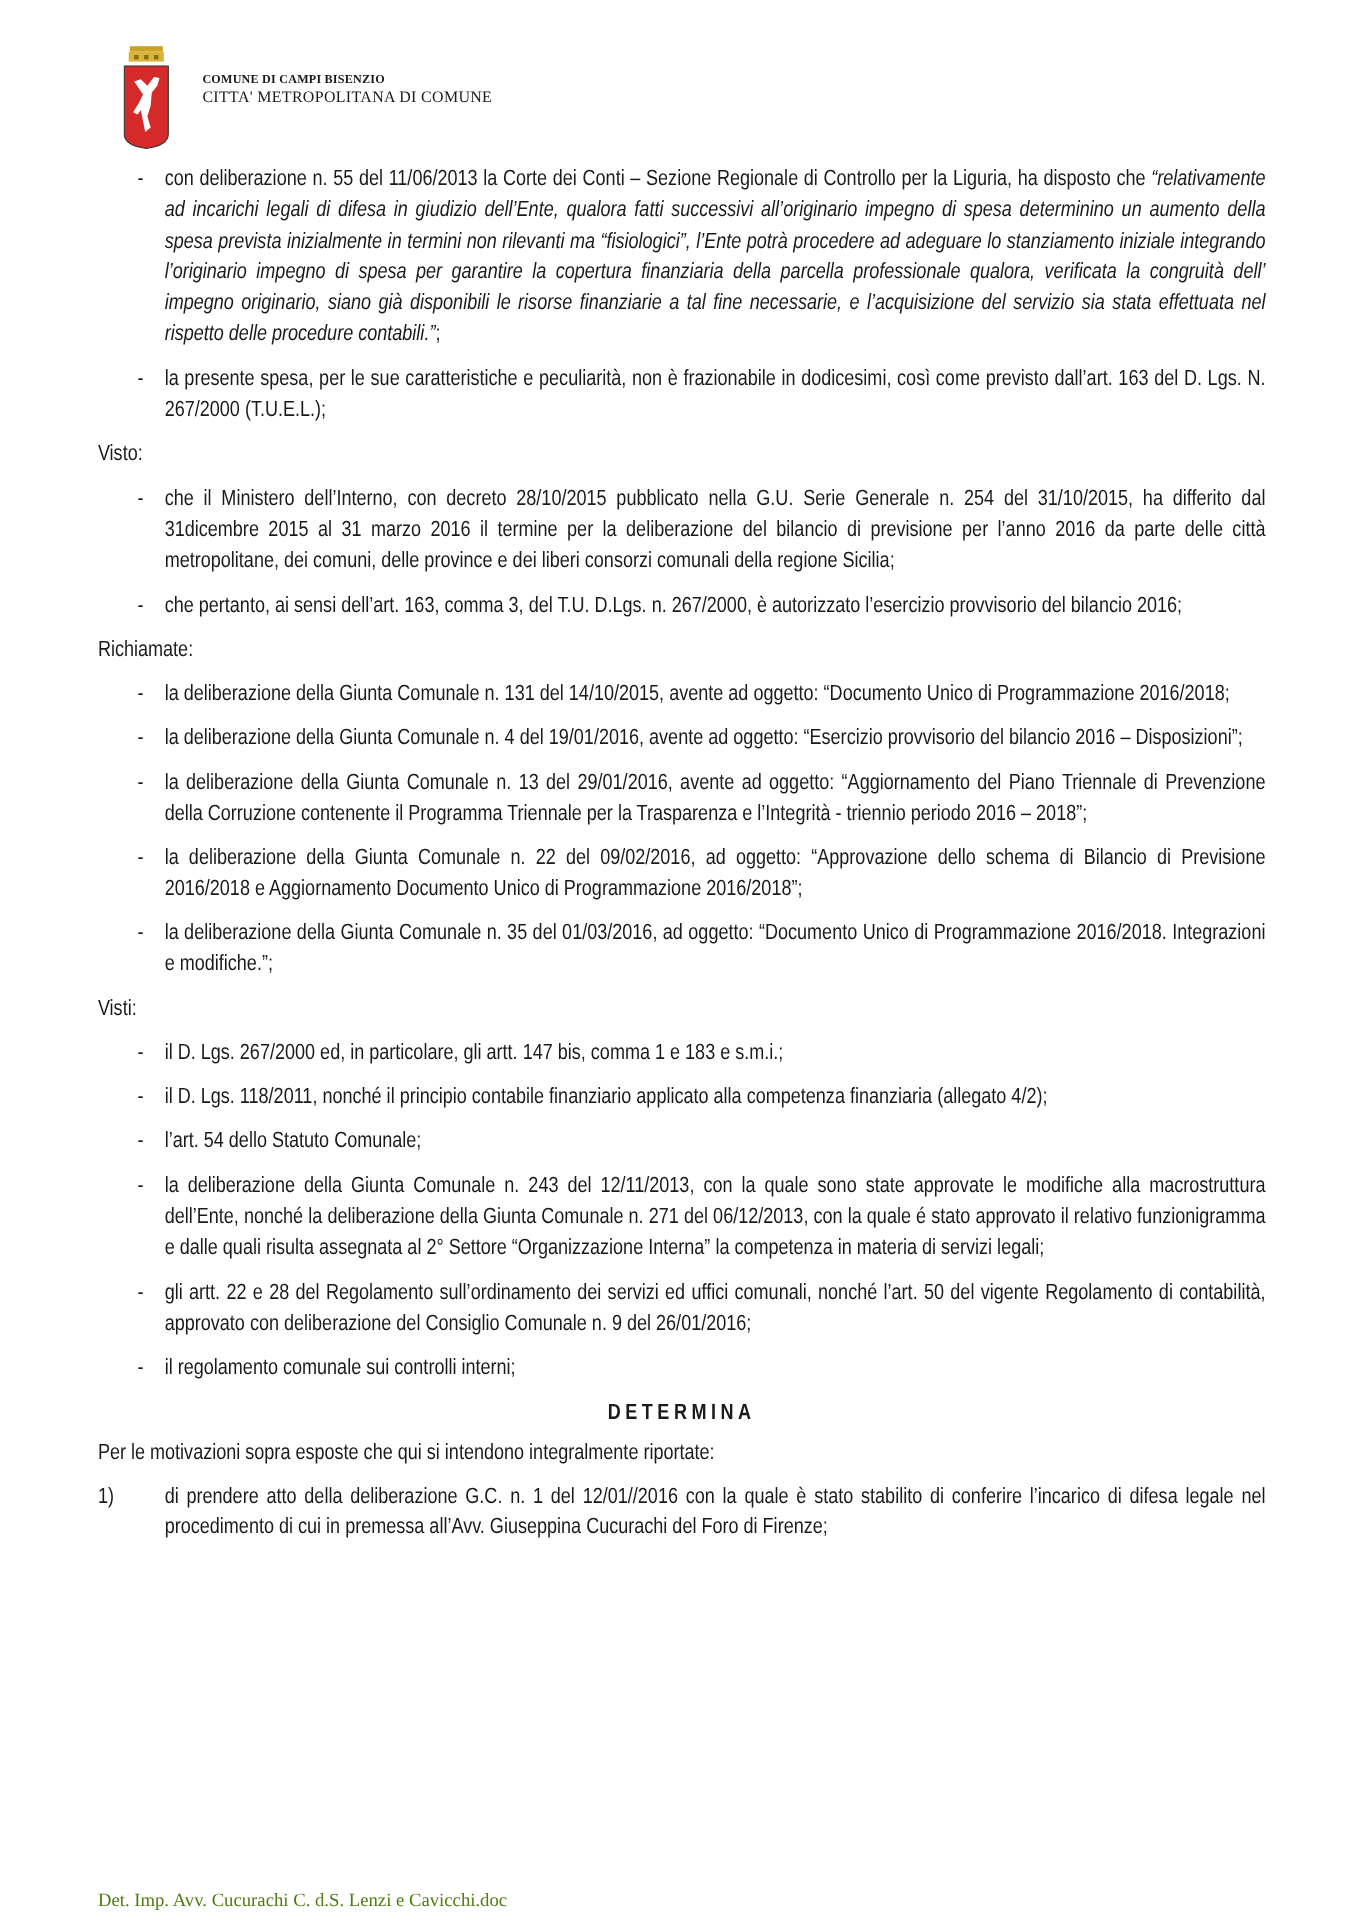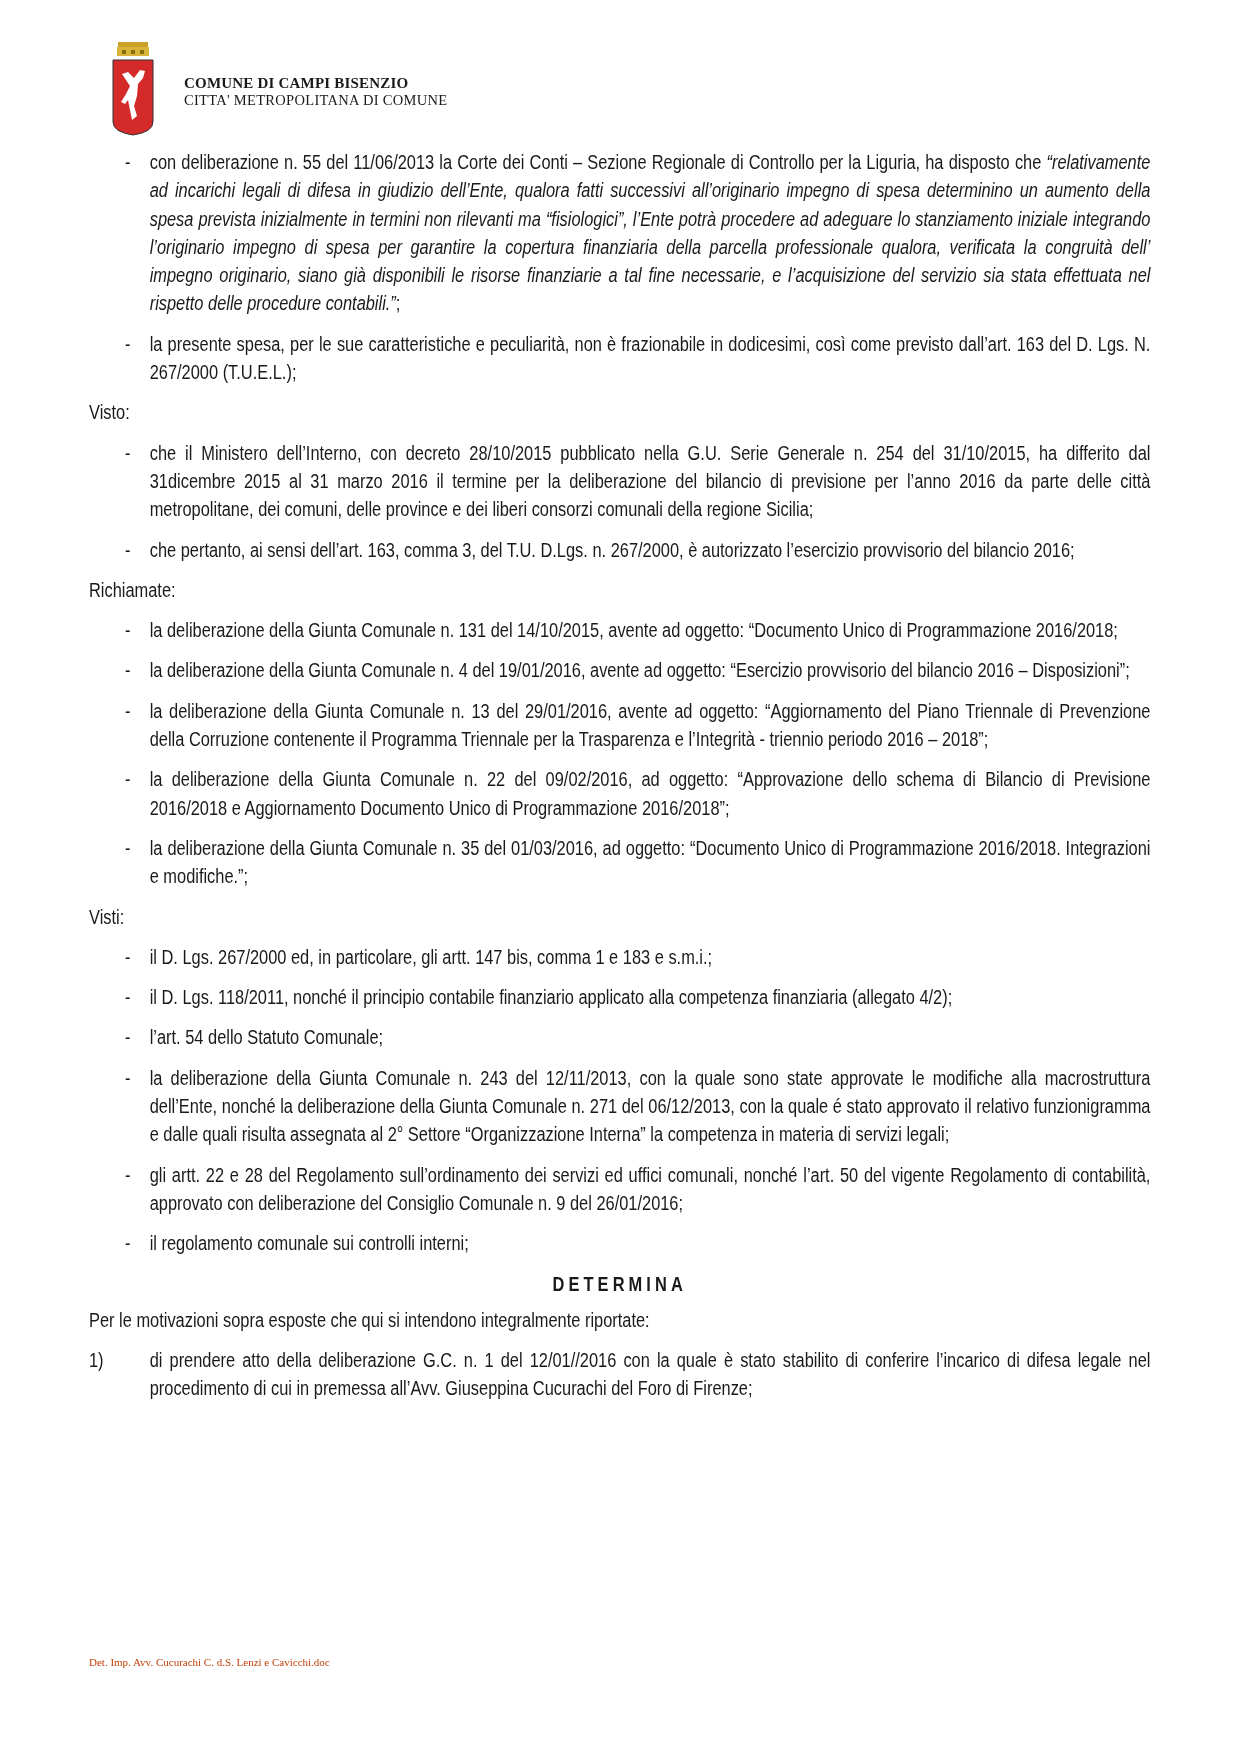--- a/index.html
+++ b/index.html
@@ -1,33 +1,33 @@
 <!DOCTYPE html>
 <html><head>
 <meta charset="utf-8">
 <style>
   html, body { margin: 0; padding: 0; background: #ffffff; }
   body { width: 1239px; height: 1753px; position: relative; overflow: hidden; color: #1a1a1a; }
   .header { position: absolute; left: 112px; top: 40px; height: 100px; }
   .logo { position: absolute; left: 0; top: 0; width: 42px; height: 96px; }
   .org { position: absolute; left: 72px; top: 24px; font-family: "Liberation Serif", serif; white-space: nowrap; }
-  .org .name { font-size: 15px; font-weight: bold; letter-spacing: 0.2px; line-height: 17px; margin-top: 11px; }
+  .org .name { font-size: 11px; font-weight: bold; letter-spacing: 0.2px; line-height: 17px; }
   .org .sub { font-size: 14.5px; line-height: 17px; letter-spacing: 0.3px; }
 
   .content { position: absolute; left: 89px; top: 148px; width: 1061px;
              font-family: "Liberation Sans", sans-serif; font-size: 20px; line-height: 28.3px; }
   .cond { display: block; transform: scaleX(0.82); transform-origin: left top; width: 122%; }
   .item { position: relative; padding-left: 74px; text-align: justify; margin-bottom: 12px; }
   .item .dash { position: absolute; left: 44px; top: 0; }
   .item .txt { display: block; }
   .heading { margin: 8px 0 12px 0; }
   .it { font-style: italic; }
   .determina { text-align: center; font-weight: bold; letter-spacing: 5px; font-size: 20px; margin: 4px 0 6px 0; }
   .num .dash { left: 0; }
-  .footer { position: absolute; left: 89px; top: 1656px; font-family: "Liberation Serif", serif; font-size: 11px; color: #c2410c; }
+  .footer { position: absolute; left: 89px; top: 1718px; font-family: "Liberation Serif", serif; font-size: 17px; color: #4d7c0f; }
 </style>
 </head>
 <body>
 
 <div class="header">
   <svg class="logo" viewBox="0 0 42 96">
     <rect x="6" y="2" width="30" height="5" fill="#c9a227"></rect>
     <rect x="5" y="7" width="32" height="9" fill="#d9b53a"></rect>
     <rect x="10" y="10" width="4" height="4" fill="#8a6d10"></rect>
     <rect x="19" y="10" width="4" height="4" fill="#8a6d10"></rect>

